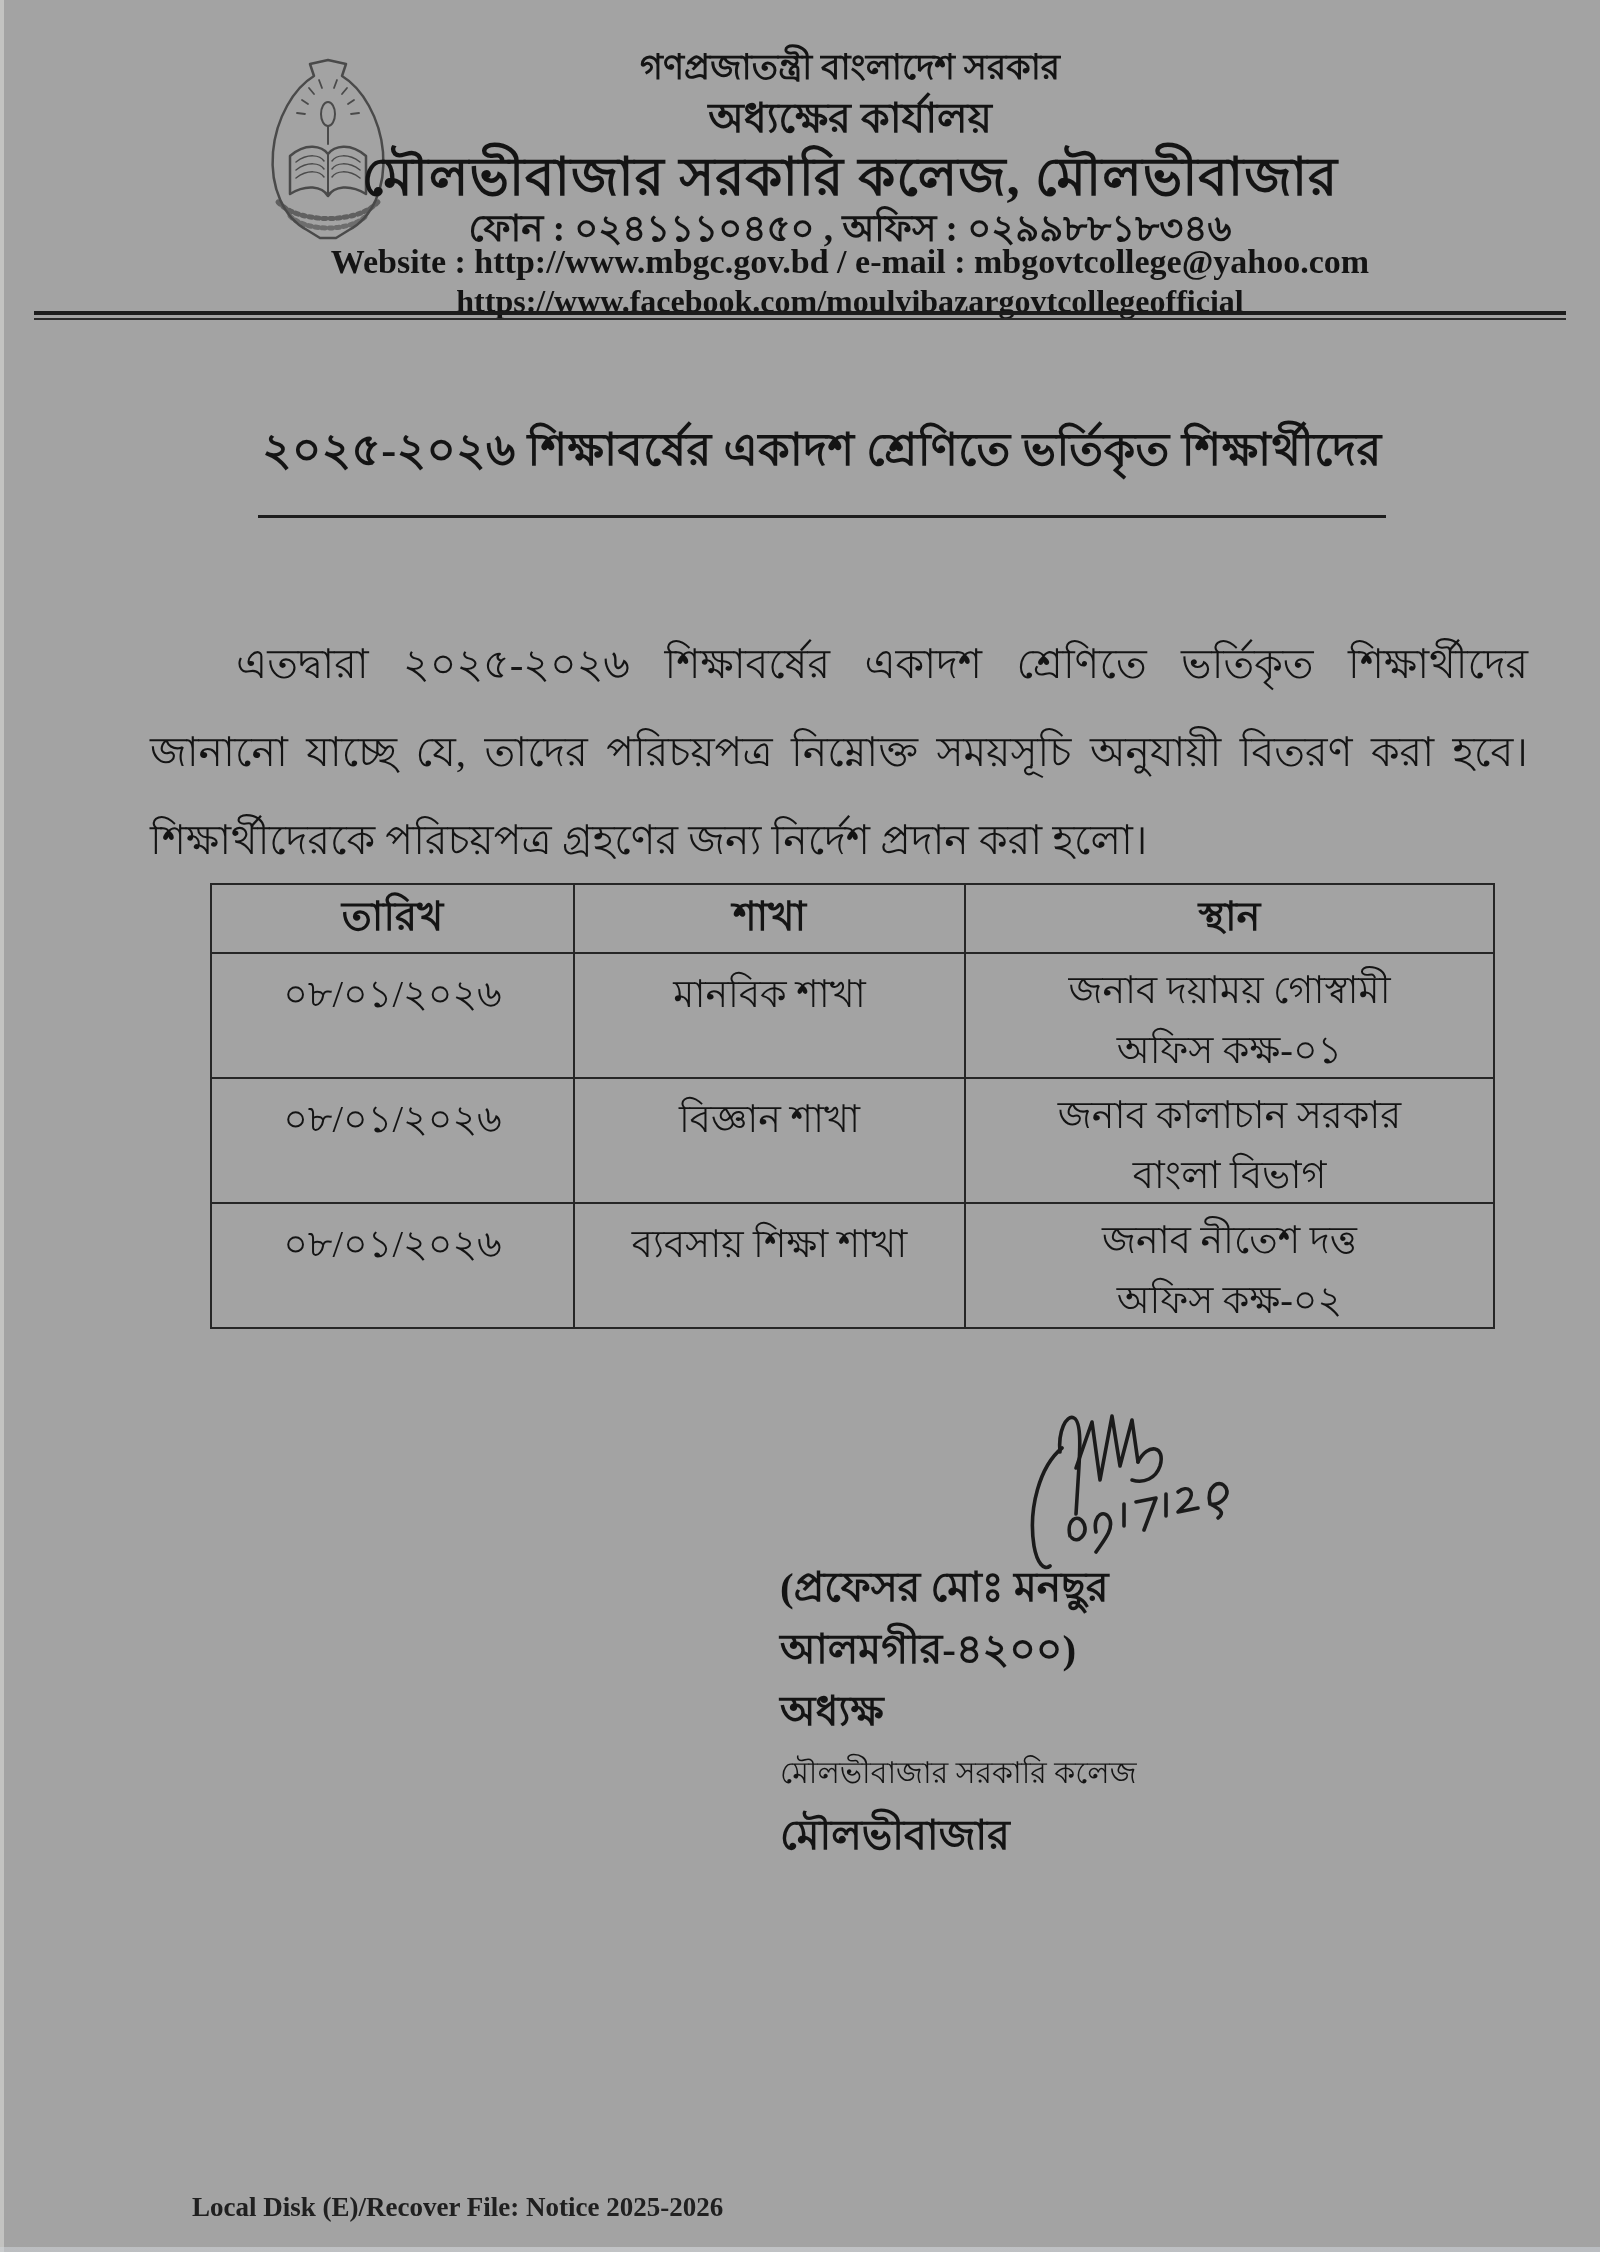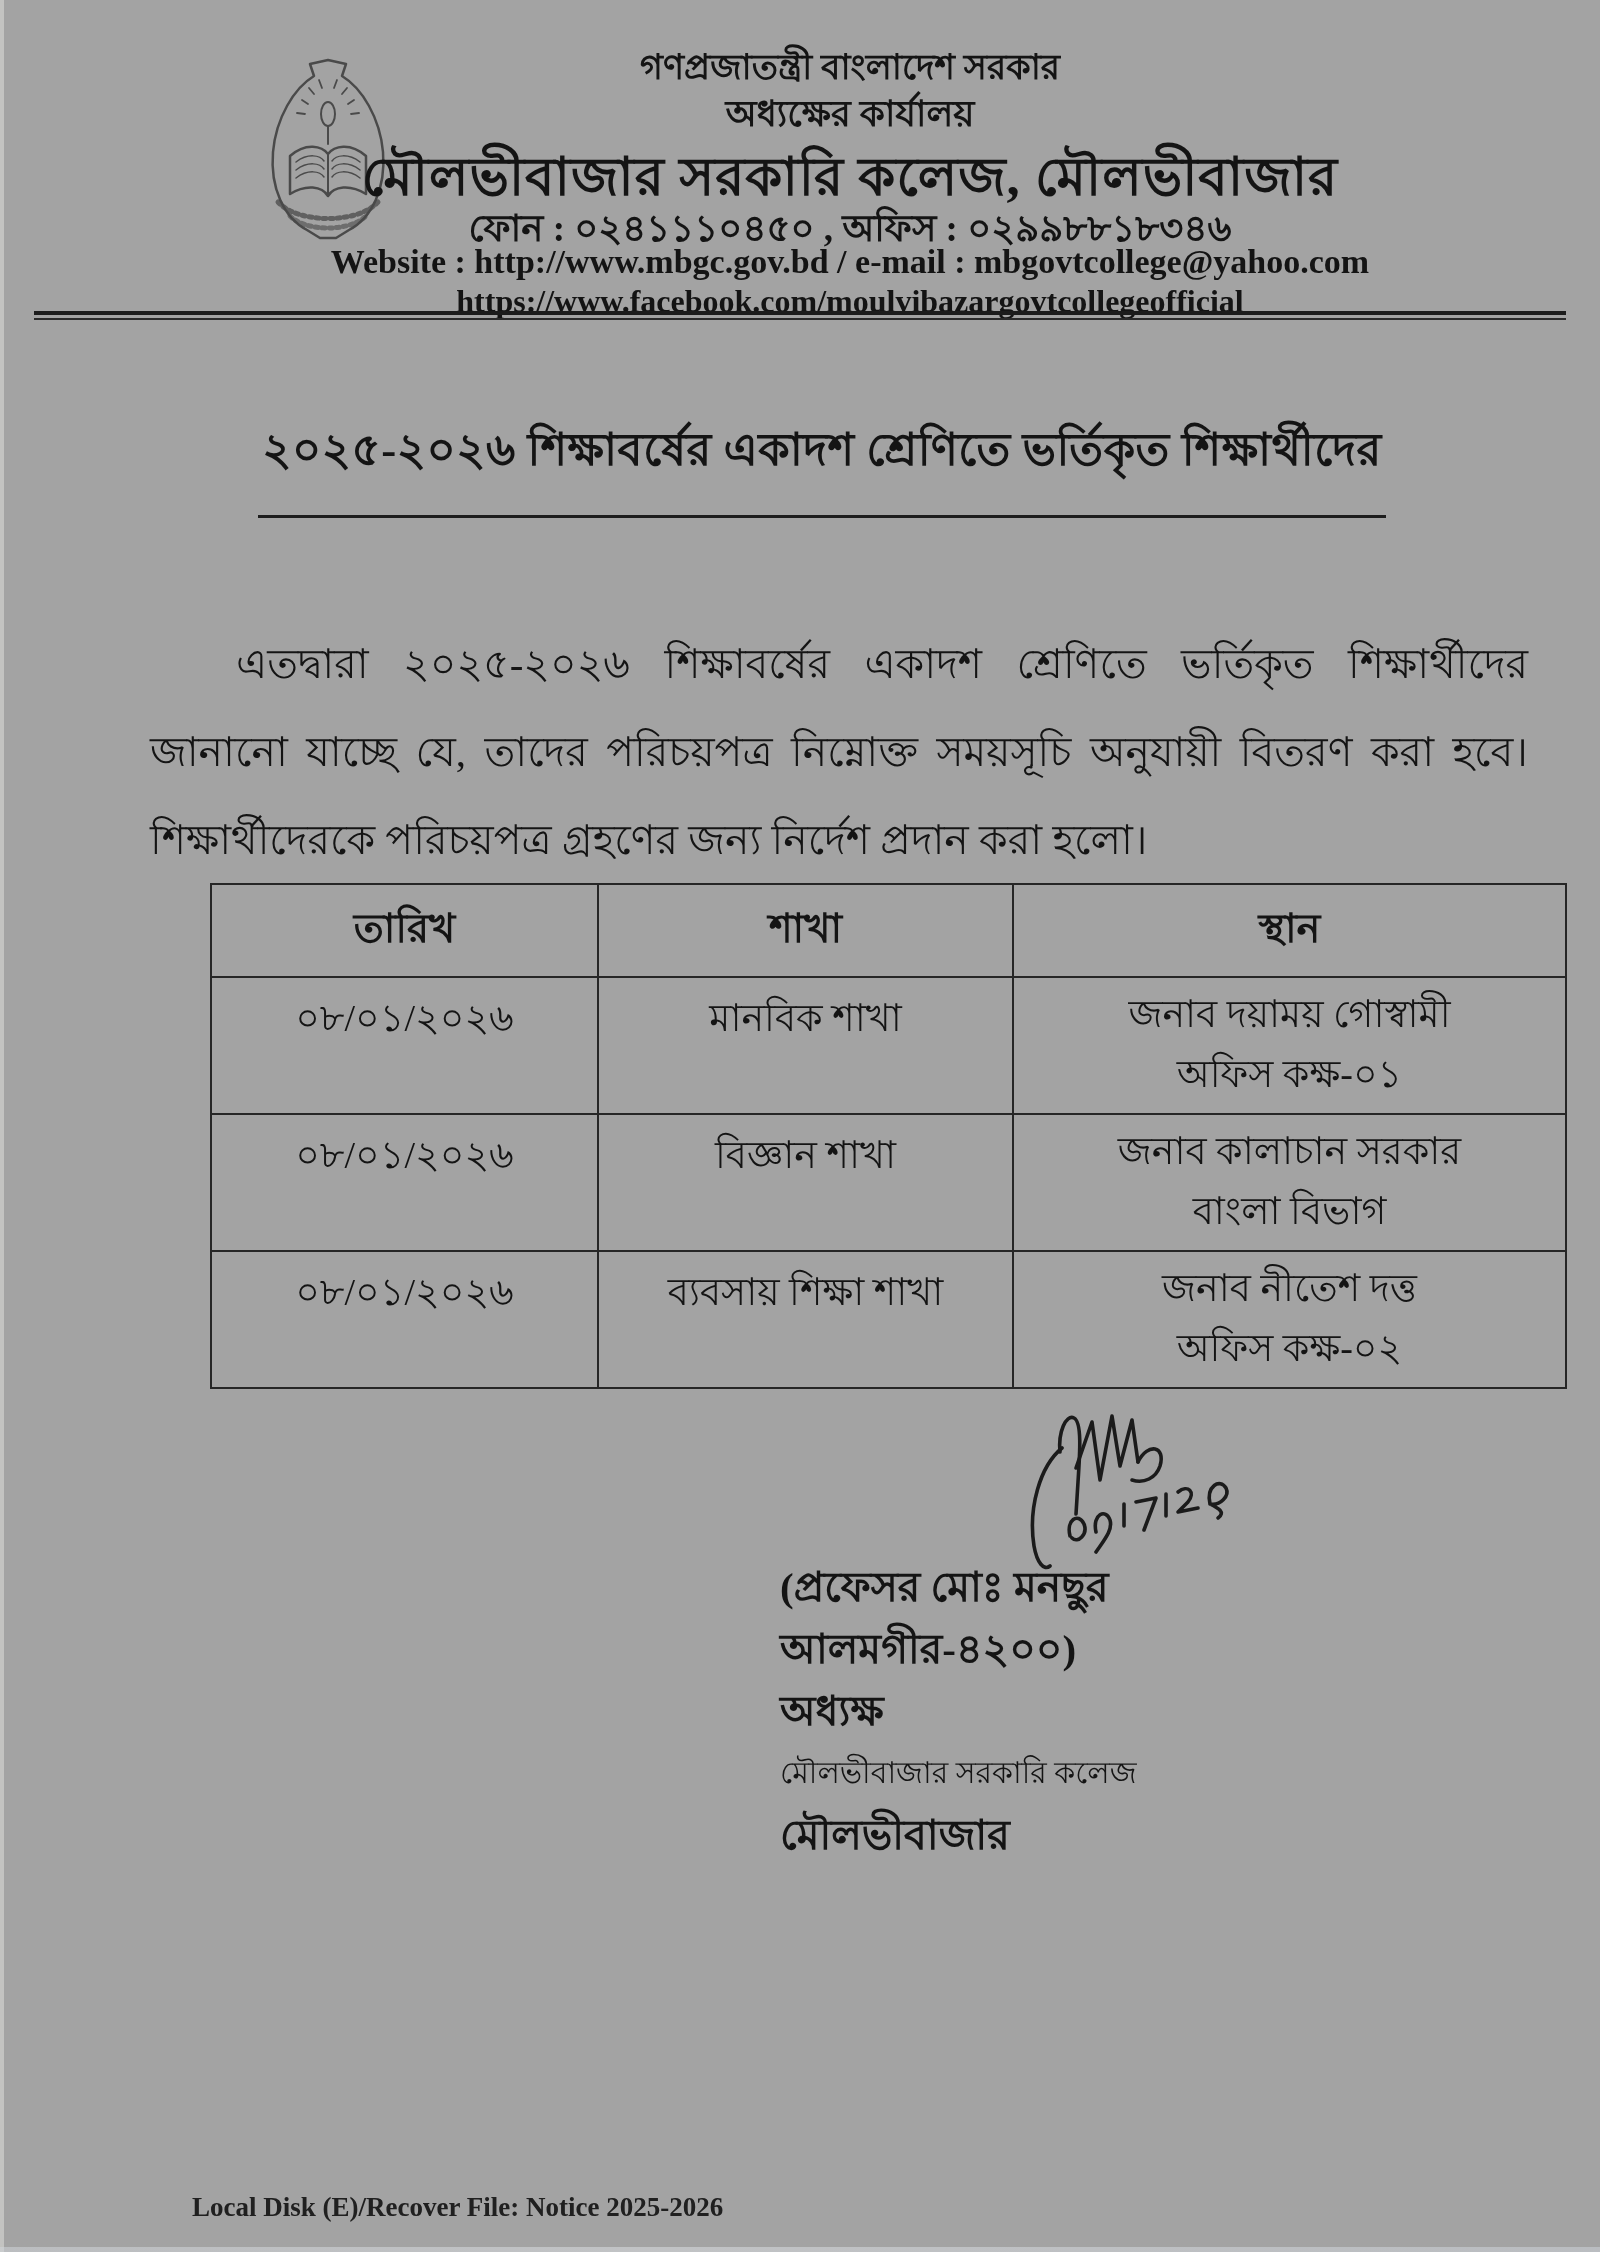--- a/index.html
+++ b/index.html
@@ -29,21 +29,21 @@
   }
 
   
   .logo{
     position:absolute;left:250px;top:52px;width:156px;height:238px;
   }
   .header-text{
     position:absolute;left:100px;right:0;top:0;text-align:center;
   }
   .h-govt{position:absolute;left:0;right:0;top:40px;font-size:35px;font-weight:600;}
-  .h-office{position:absolute;left:0;right:0;top:86px;font-size:36px;font-weight:700;}
+  .h-office{position:absolute;left:0;right:0;top:86px;font-size:41px;font-weight:700;}
   .h-college{position:absolute;left:0;right:0;top:136px;font-size:53px;font-weight:800;letter-spacing:1px;}
   .h-phone{position:absolute;left:0;right:0;top:199px;font-size:37px;font-weight:600;}
   .h-web{position:absolute;left:0;right:0;top:243px;font-size:34px;font-weight:700;font-family:"Liberation Serif",serif;}
   .h-fb{position:absolute;left:0;right:0;top:283px;font-size:32px;font-weight:700;font-family:"Liberation Serif",serif;}
 
   .double-rule{
     position:absolute;left:34px;right:34px;top:311px;height:3px;
     border-top:4px solid #1c1c1c;border-bottom:2px solid #2a2a2a;
   }
 
@@ -72,21 +72,21 @@
   
   .sched-table{
     position:absolute;left:210px;top:883px;
     border-collapse:collapse;
     table-layout:fixed;
   }
   .sched-table th,.sched-table td{
     border:2px solid #262626;
     text-align:center;
     font-size:38px;
-    padding:12px;
+    padding:0;
   }
   .sched-table th{height:57px;font-weight:700;font-size:40px;}
   .sched-table td{height:113px;vertical-align:top;padding-top:10px;}
   .col-date{width:361px;}
   .col-branch{width:389px;}
   .col-place{width:527px;}
   .place-l1{line-height:52px;}
   .place-l2{line-height:52px;margin-top:8px;}
 
   

